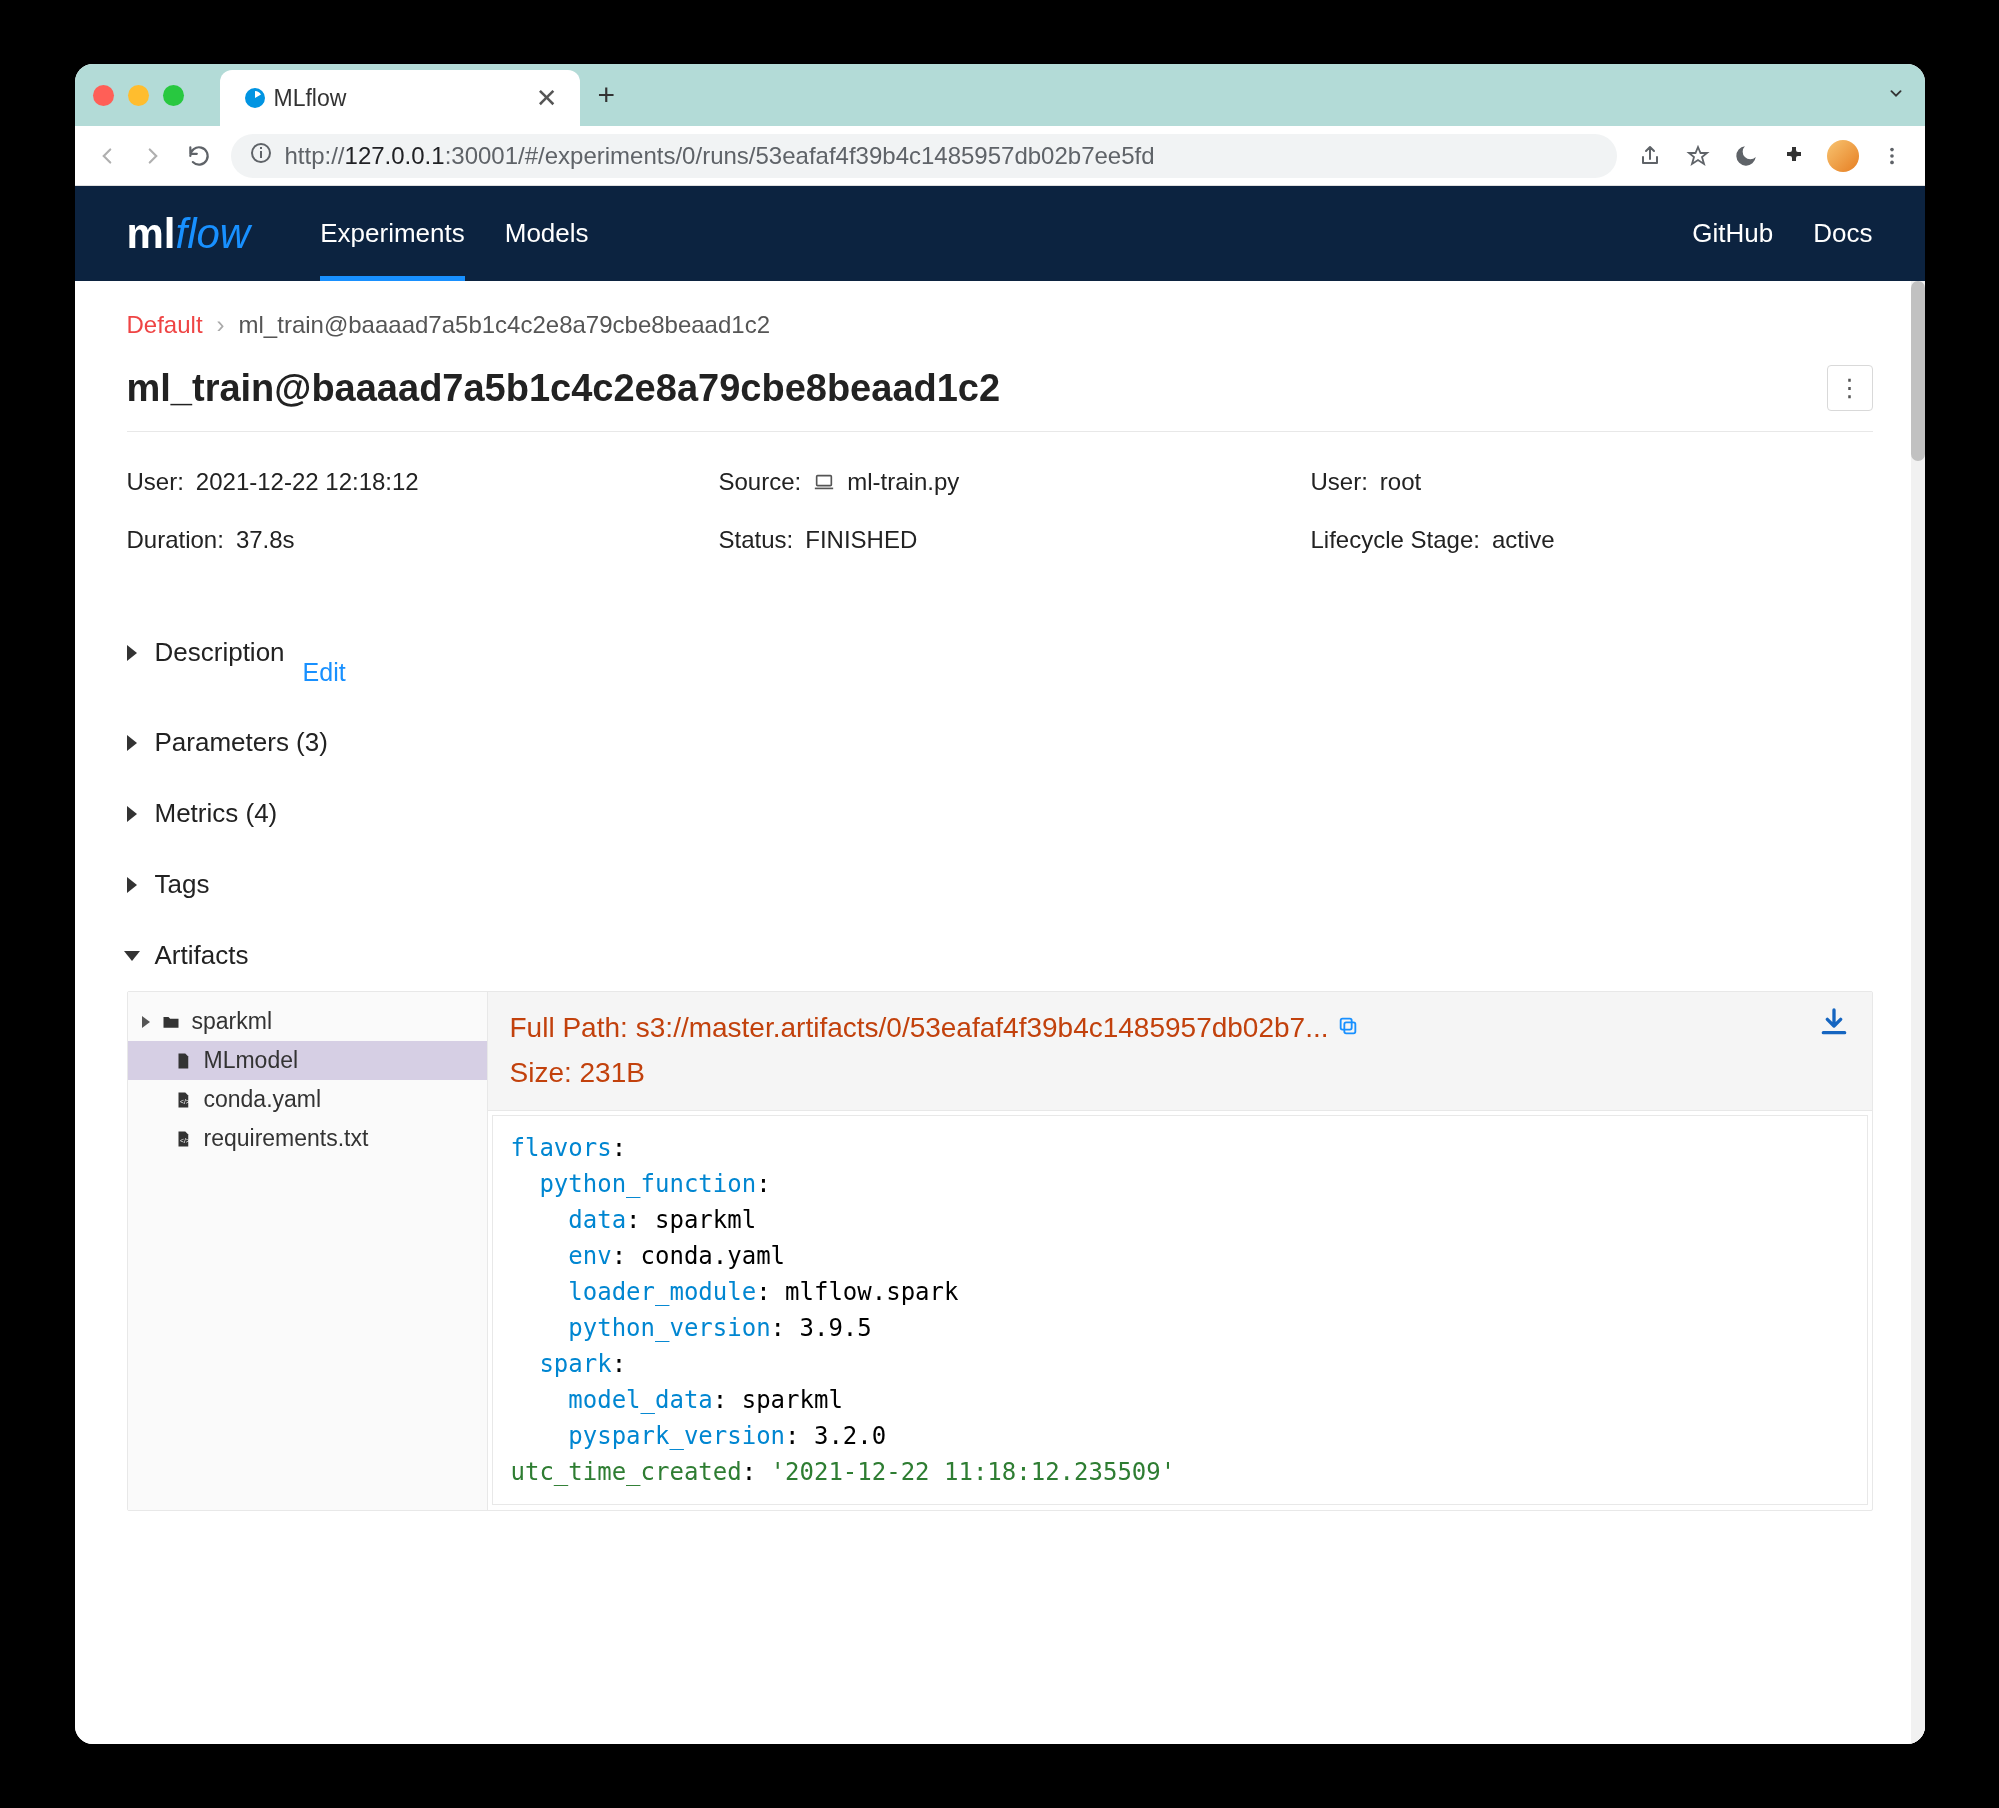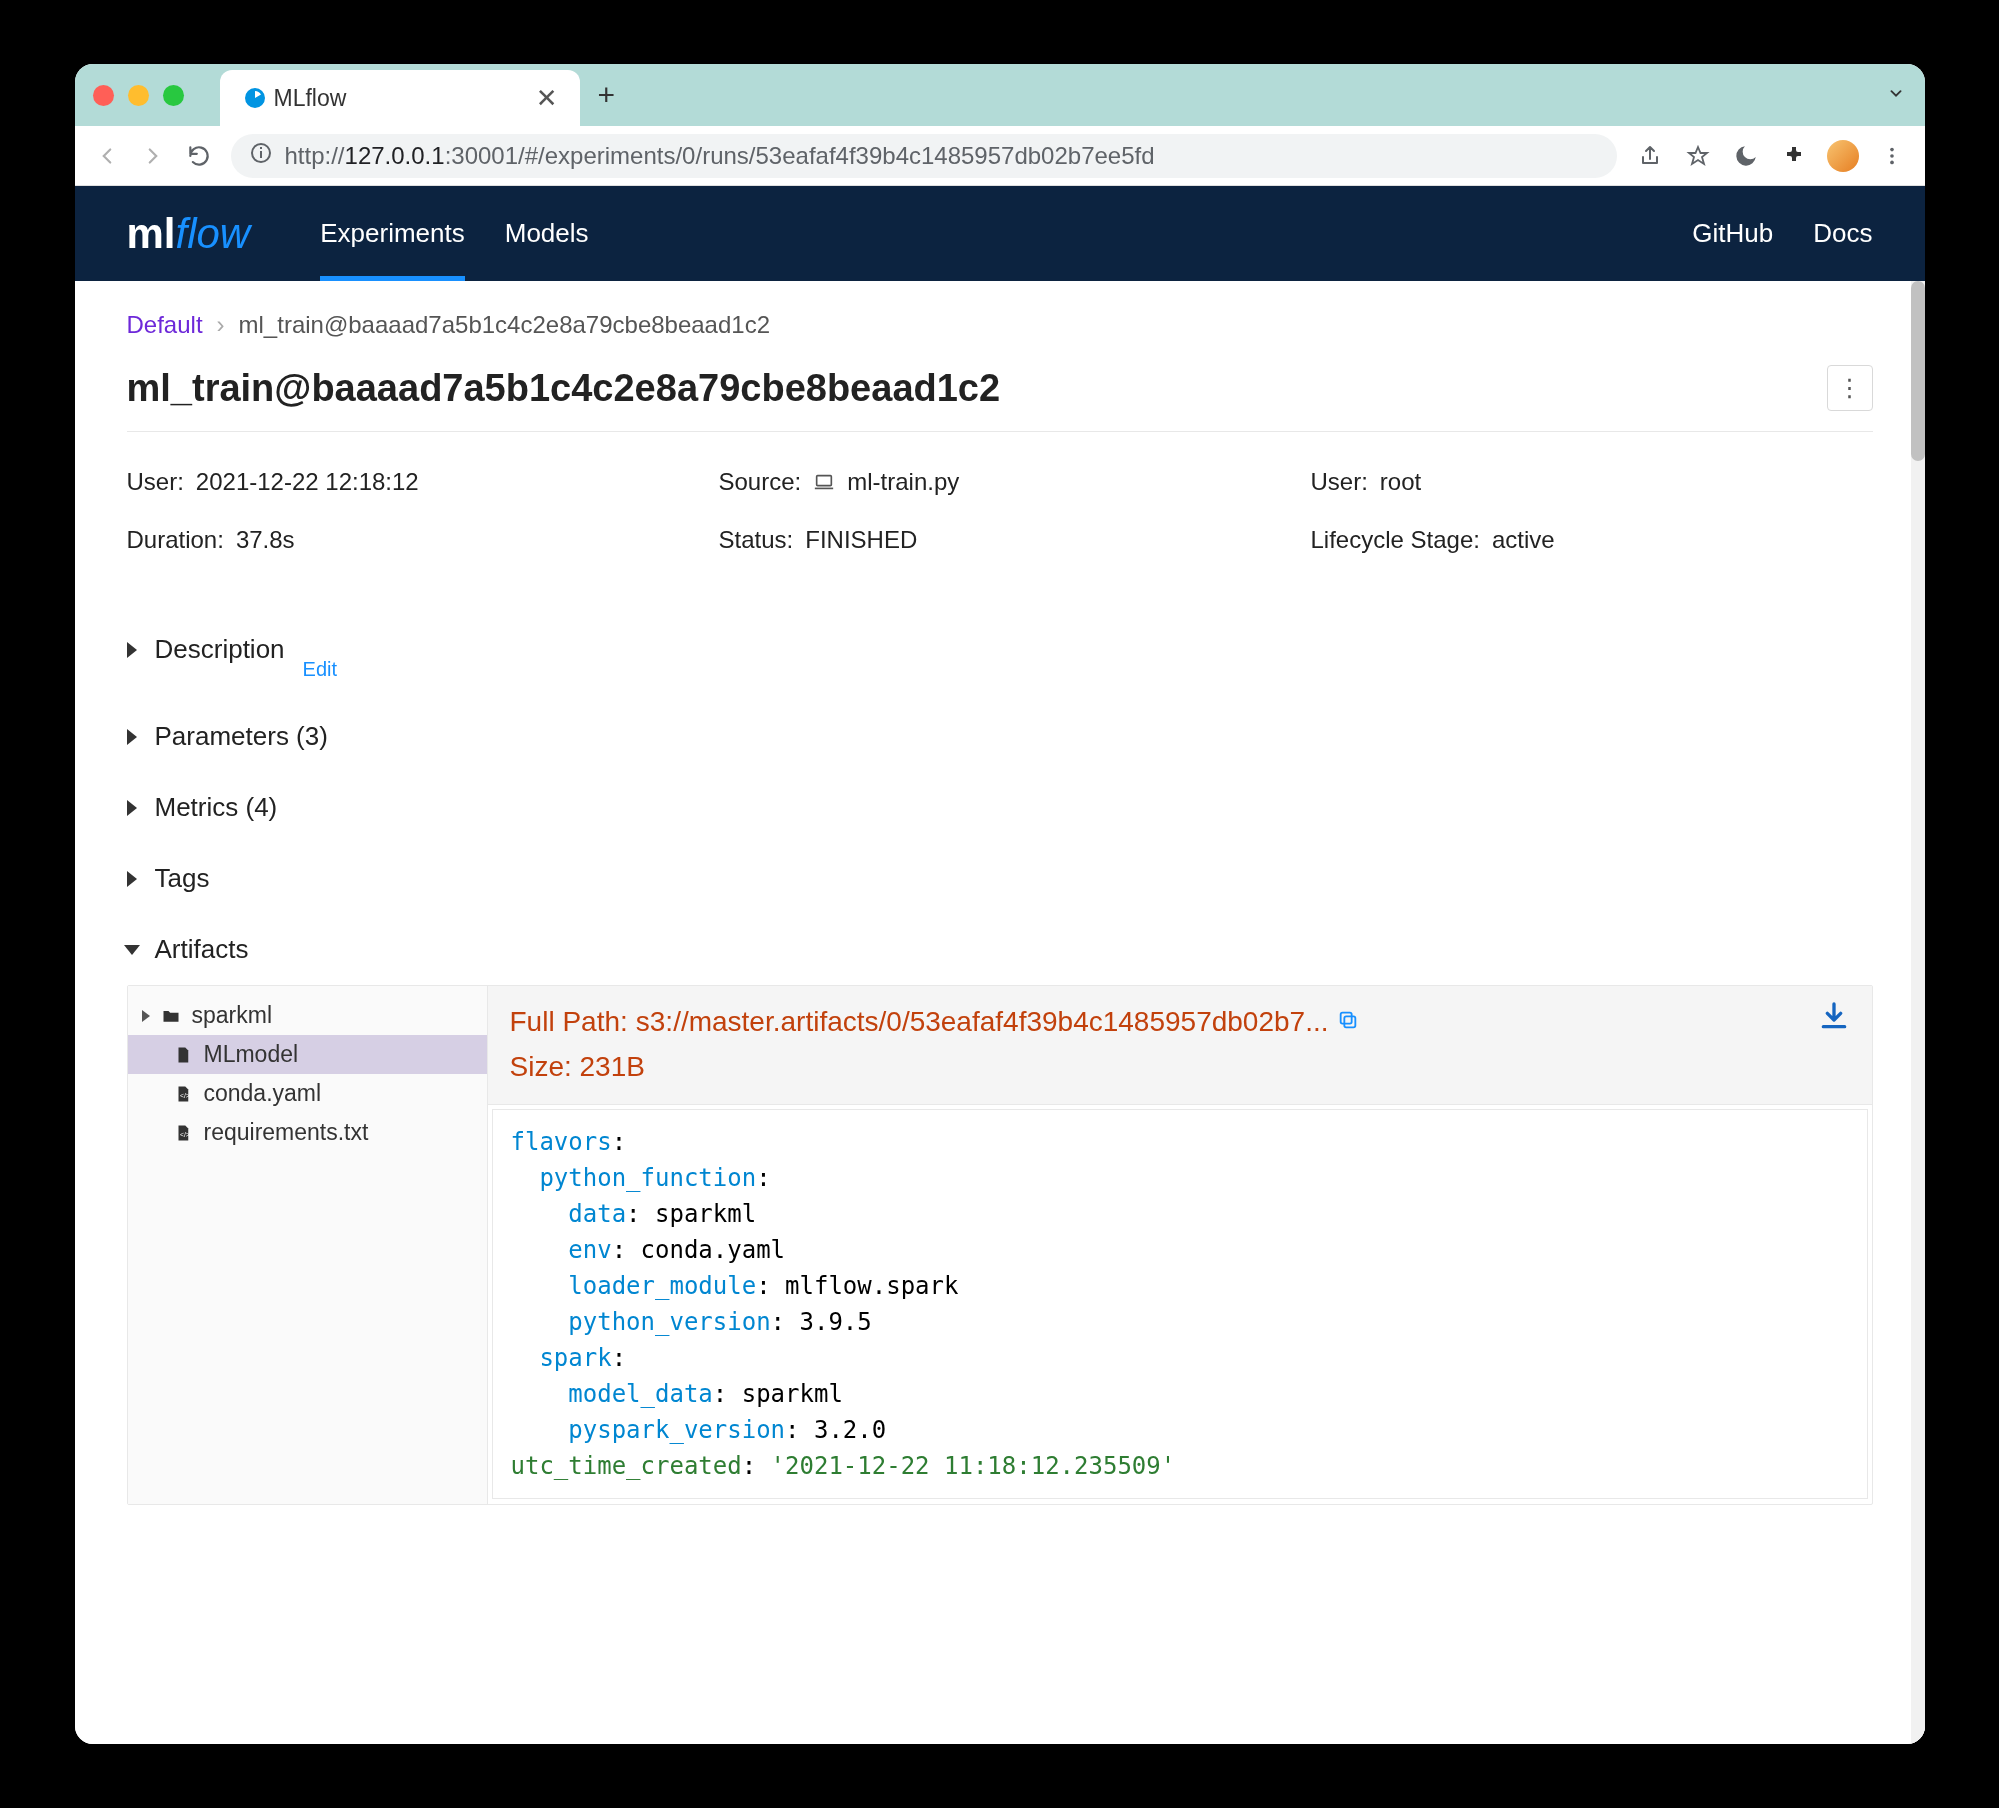--- a/index.html
+++ b/index.html
@@ -103,34 +103,34 @@
   overflow: auto;
   background:#fff;
   position:relative;
 }
 .scrollbar {
   position:absolute; right:0; top:0; width:14px; height:100%; background:#f1f1f1;
 }
 .scrollbar-thumb { width:100%; background:#c1c1c1; border-radius:7px; position:absolute; top:0; height:180px;}
 .content { padding: 30px 52px 40px 52px; }
 .breadcrumbs { display:flex; align-items:center; gap:14px; font-size:24px; color:#888; margin-bottom:26px;}
-.breadcrumbs a { color:#6d28d9; text-decoration:none;}
+.breadcrumbs a { color:#ef4444; text-decoration:none;}
 .breadcrumbs .sep { color:#aaa; }
 .breadcrumbs .cur { color:#555; }
 .titlerow { display:flex; align-items:center; border-bottom:1px solid #e8e8e8; padding-bottom:20px; margin-bottom:36px;}
 .h1 { font-size:38px; font-weight:600; color:#222; }
 .kebab { margin-left:auto; width:46px; height:46px; border:1px solid #d9d9d9; border-radius:4px; display:flex;align-items:center;justify-content:center; cursor:pointer; font-size:24px; color:#555;}
 .meta { display:grid; grid-template-columns: 1fr 1fr 1fr; row-gap:30px; column-gap:30px; font-size:24px; color:#222; margin-bottom:44px;}
 .meta .label { color:#222; }
 .meta-item { display:flex; gap:12px; align-items:center; }
 .file-icon { display:inline-flex; }
 .section { display:flex; align-items:center; gap:18px; font-size:26px; color:#222; padding:20px 0; }
 .caret { width:0;height:0; border-top:8px solid transparent;border-bottom:8px solid transparent;border-left:10px solid #333; cursor:pointer;}
 .caret.open { transform: rotate(90deg); }
-.edit-link { color:#1890ff; font-size:20px; cursor:pointer;margin-top:40px; }
+.edit-link { color:#1890ff; font-size:25px; cursor:pointer;margin-top:40px; }
 .artifacts-panel { display:flex; border:1px solid #e8e8e8; border-radius:2px; min-height:520px; }
 .tree { width:360px; background:#fafafa; border-right:1px solid #e8e8e8; padding:10px 0; }
 .tree-row { display:flex; align-items:center; gap:10px; padding:6px 14px; font-size:23px; color:#333; cursor:pointer;}
 .tree-row.selected { background:#d6cfe4; }
 .tree-row .tcaret { width:0;height:0;border-top:6px solid transparent;border-bottom:6px solid transparent;border-left:8px solid #555;}
 .tree-row.indent { padding-left:44px; }
 .ticon { width:22px;height:22px; display:inline-flex;align-items:center;justify-content:center;}
 .detail { flex:1; display:flex; flex-direction:column; }
 .detail-head { background:#f5f5f5; border-bottom:1px solid #e8e8e8; padding:14px 22px; display:flex; align-items:flex-start; }
 .detail-meta { font-size:28px; color:#c2410c; line-height:1.6;}

